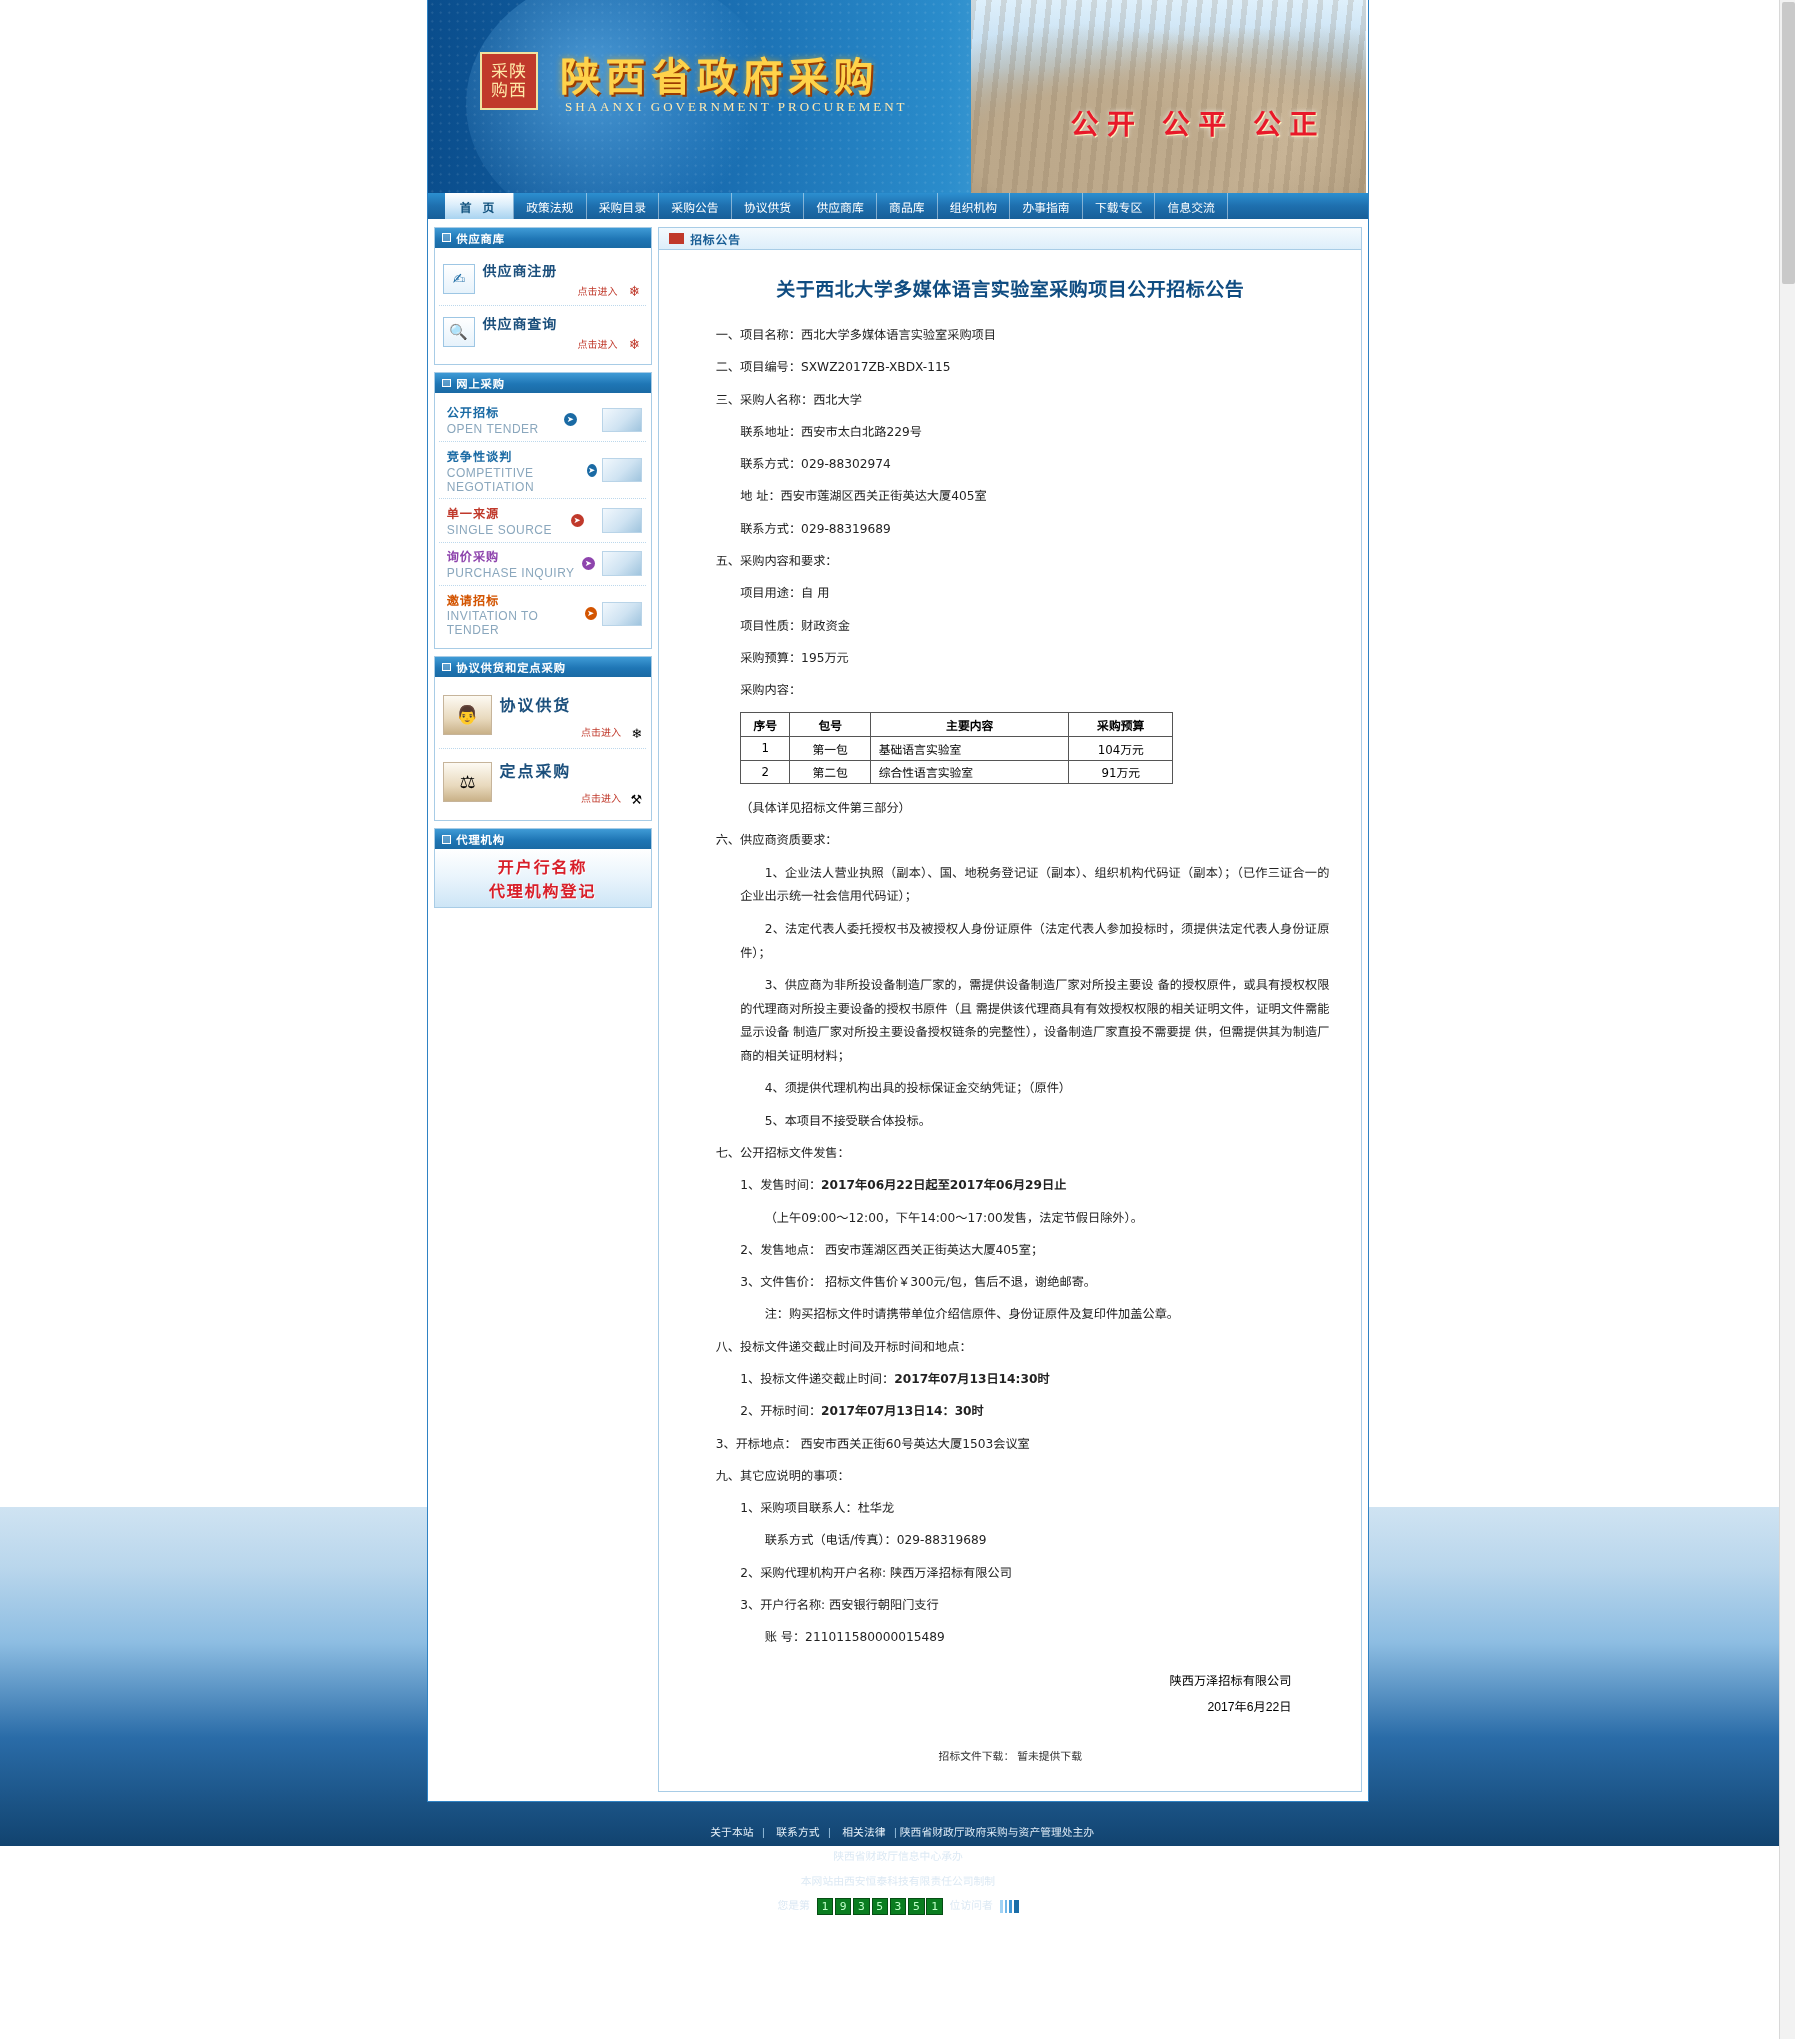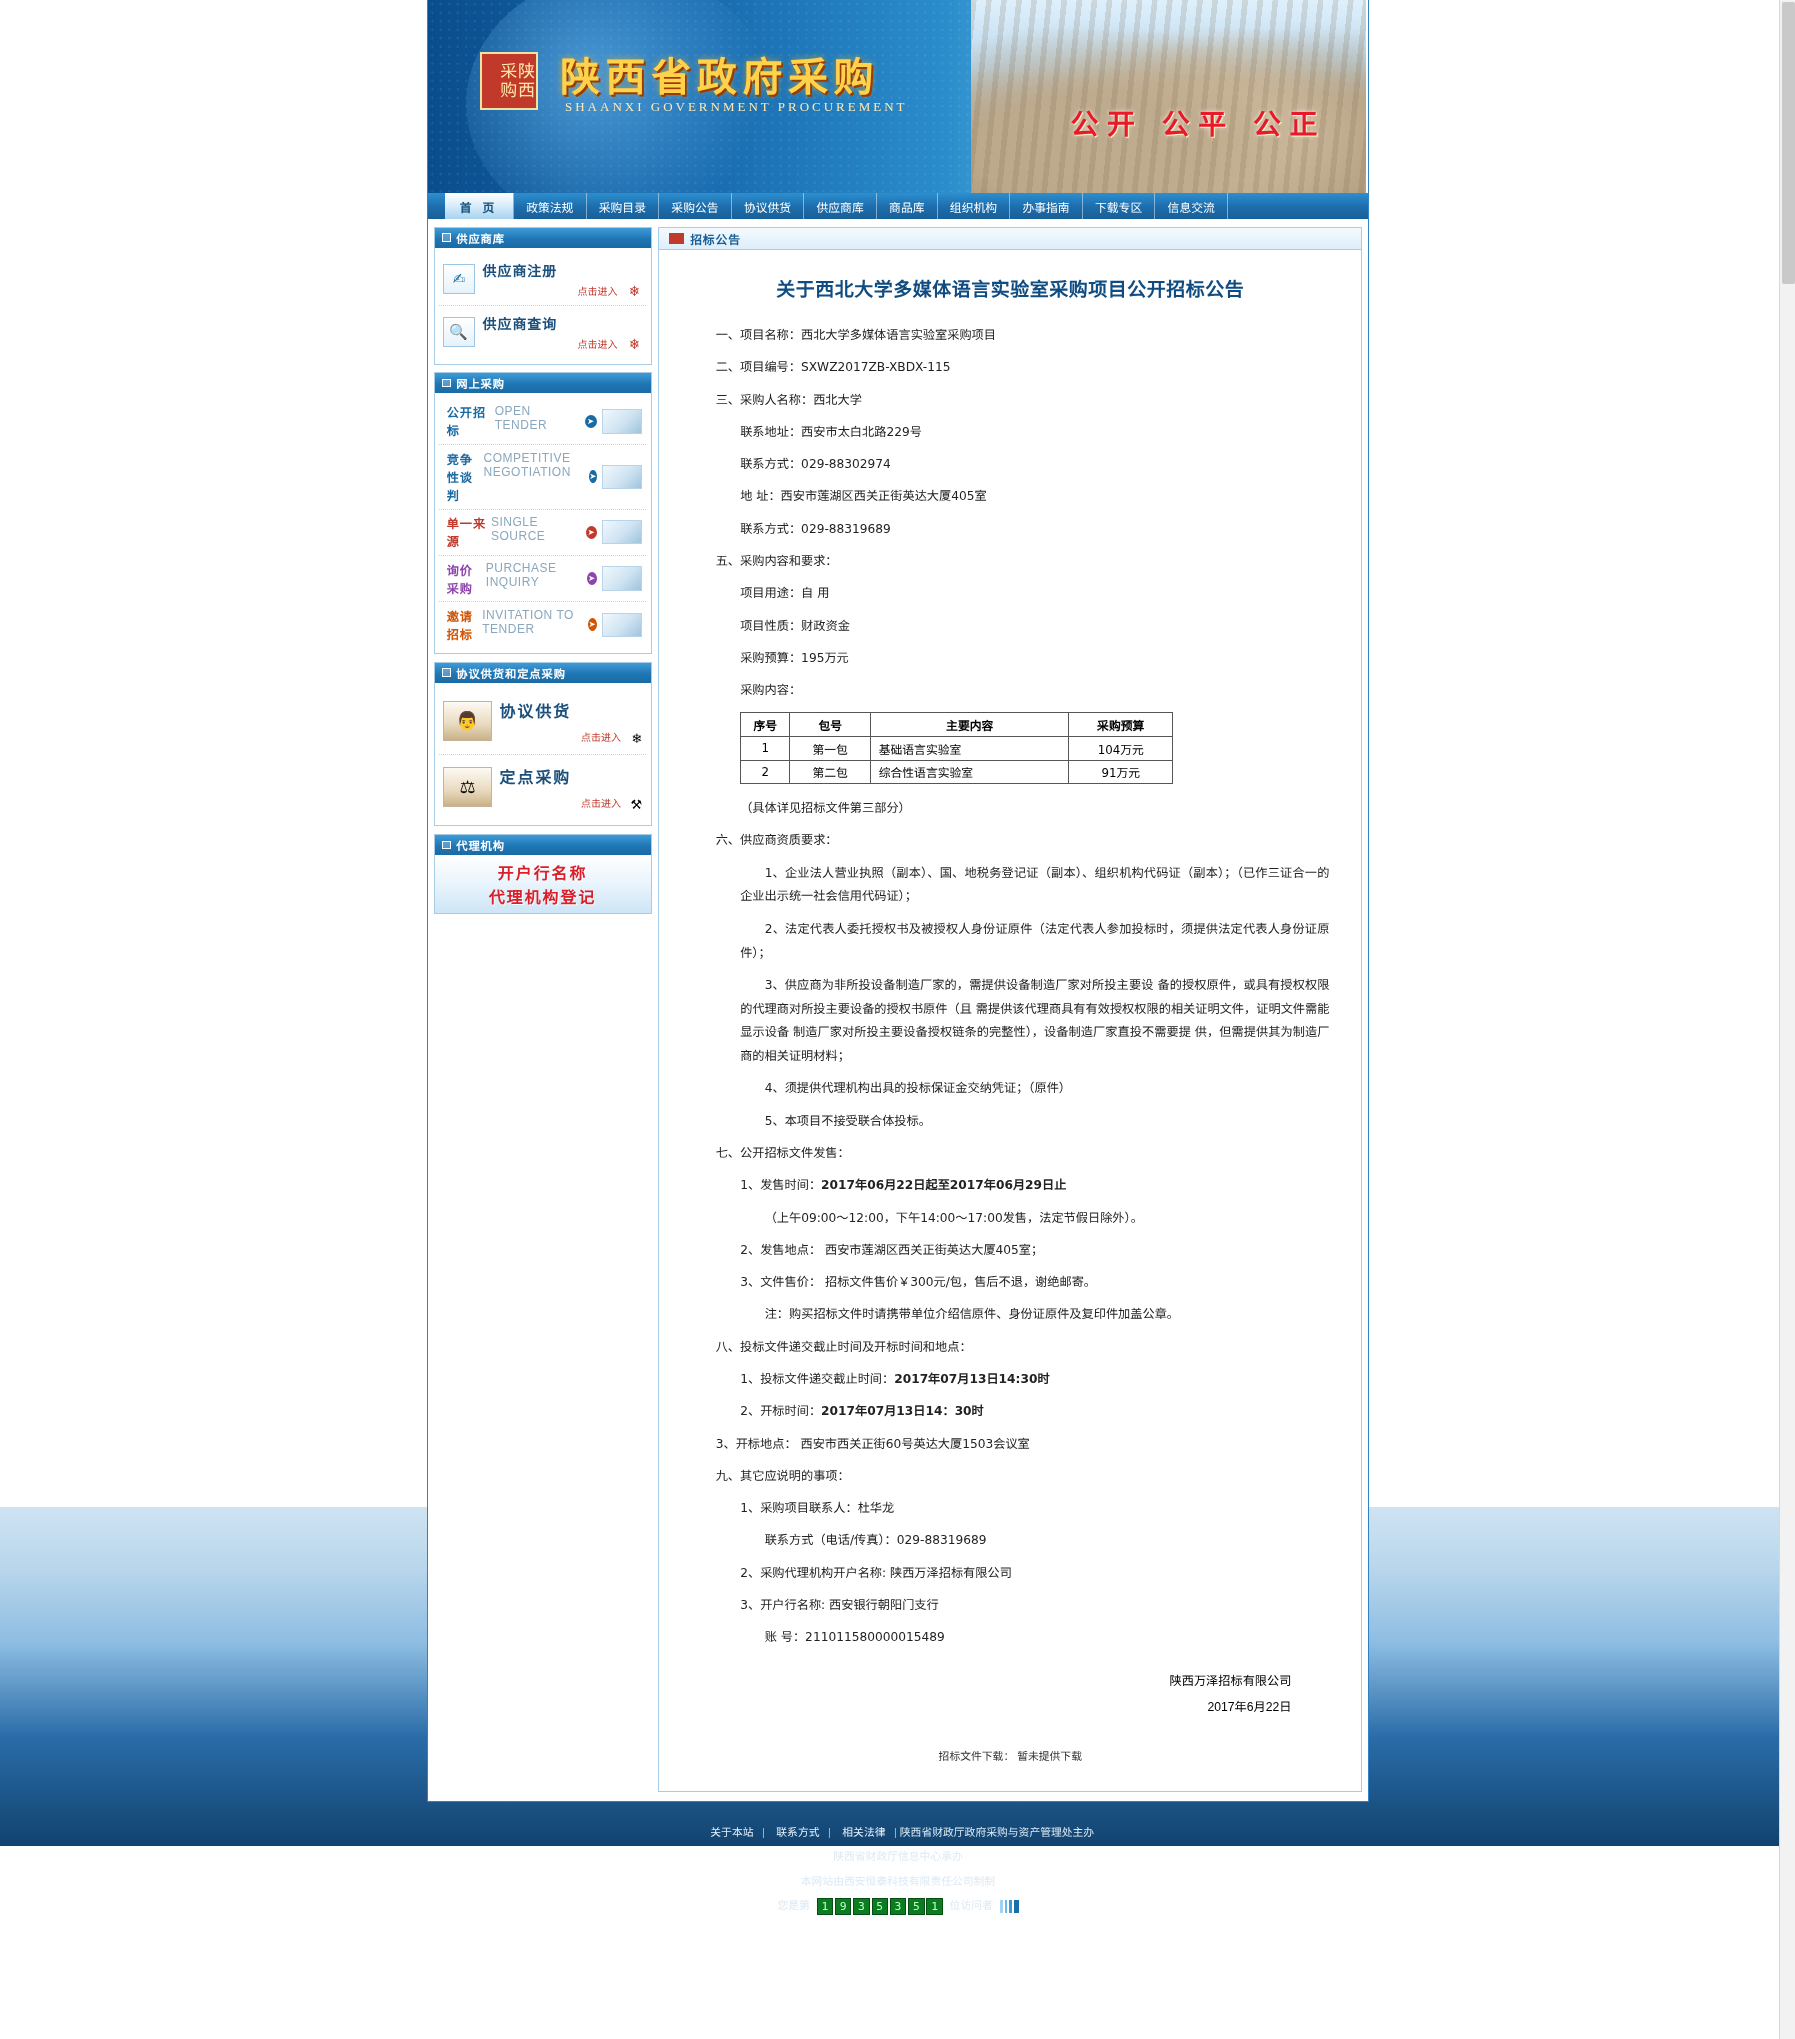--- a/index.html
+++ b/index.html
@@ -74,21 +74,21 @@
     background:
       repeating-linear-gradient(96deg, rgba(120,100,75,.18) 0 5.6px, rgba(0,0,0,0) 5.6px 15px);
   }
   .logo-badge {
     position: absolute; left: 52px; top: 52px;
     width: 58px; height: 58px;
     background: #c0392b;
     border: 2.8px solid #f1e2a0;
     color: #ffe9a8;
     font-size: 17px; line-height: 1.15;
-    text-align: right;
+    text-align: center;
     padding-top: 7.5px;
     letter-spacing: 0.9px;
     font-family: "DejaVu Sans", sans-serif;
   }
   .banner-title {
     position: absolute; left: 132px; top: 45px;
     font-size: 40px; font-weight: bold;
     color: #ffd24a;
     text-shadow: 1.9px 1.9px 0 #9c3b00, 0 0 7.5px rgba(255,180,0,.6);
     letter-spacing: 5.6px;
@@ -172,21 +172,21 @@
     position:absolute; right: 1.9px; bottom: 3.8px; width: 19px; height: 19px;
     color:#c0392b; font-size: 14px; line-height:19px; text-align:center;
   }
 
   .purchase-item {
     display: flex; align-items: center; justify-content: space-between;
     border-bottom: 0.9px dotted #bcd8ec;
     padding: 4.7px 3.8px 4.7px 7.5px;
   }
   .purchase-item:last-child { border-bottom: none; }
-  .pi-left { display:flex; flex-direction: row; }
+  .pi-left { display:flex; flex-direction: column; }
   .pi-cn { font-size: 12.2px; font-weight: bold; letter-spacing: 0.9px; }
   .pi-en { font-size: 12px; color:#8aa7bd; letter-spacing: 0.5px; margin-top:0.9px; }
   .pi-arrow {
     width: 13px; height: 13px; border-radius: 50%;
     color: #fff; font-size: 8.5px; line-height: 13px; text-align:center;
     margin: 0 5.6px;
   }
   .pi-thumb {
     width: 40px; height: 24.5px; flex:0 0 40px;
     border: 0.9px solid #b9d4e8;

